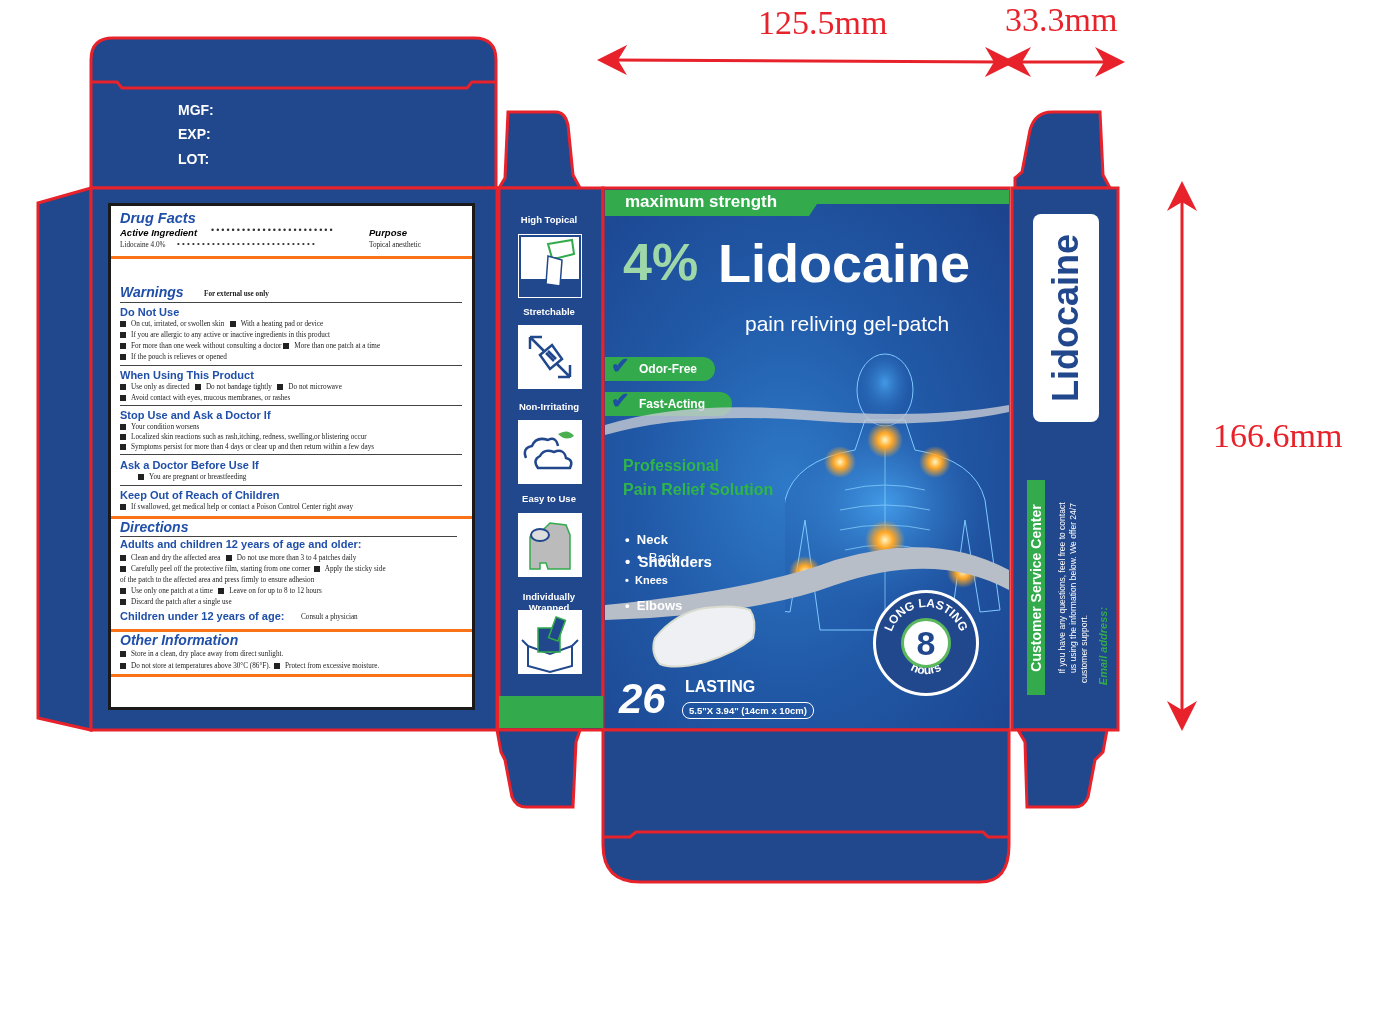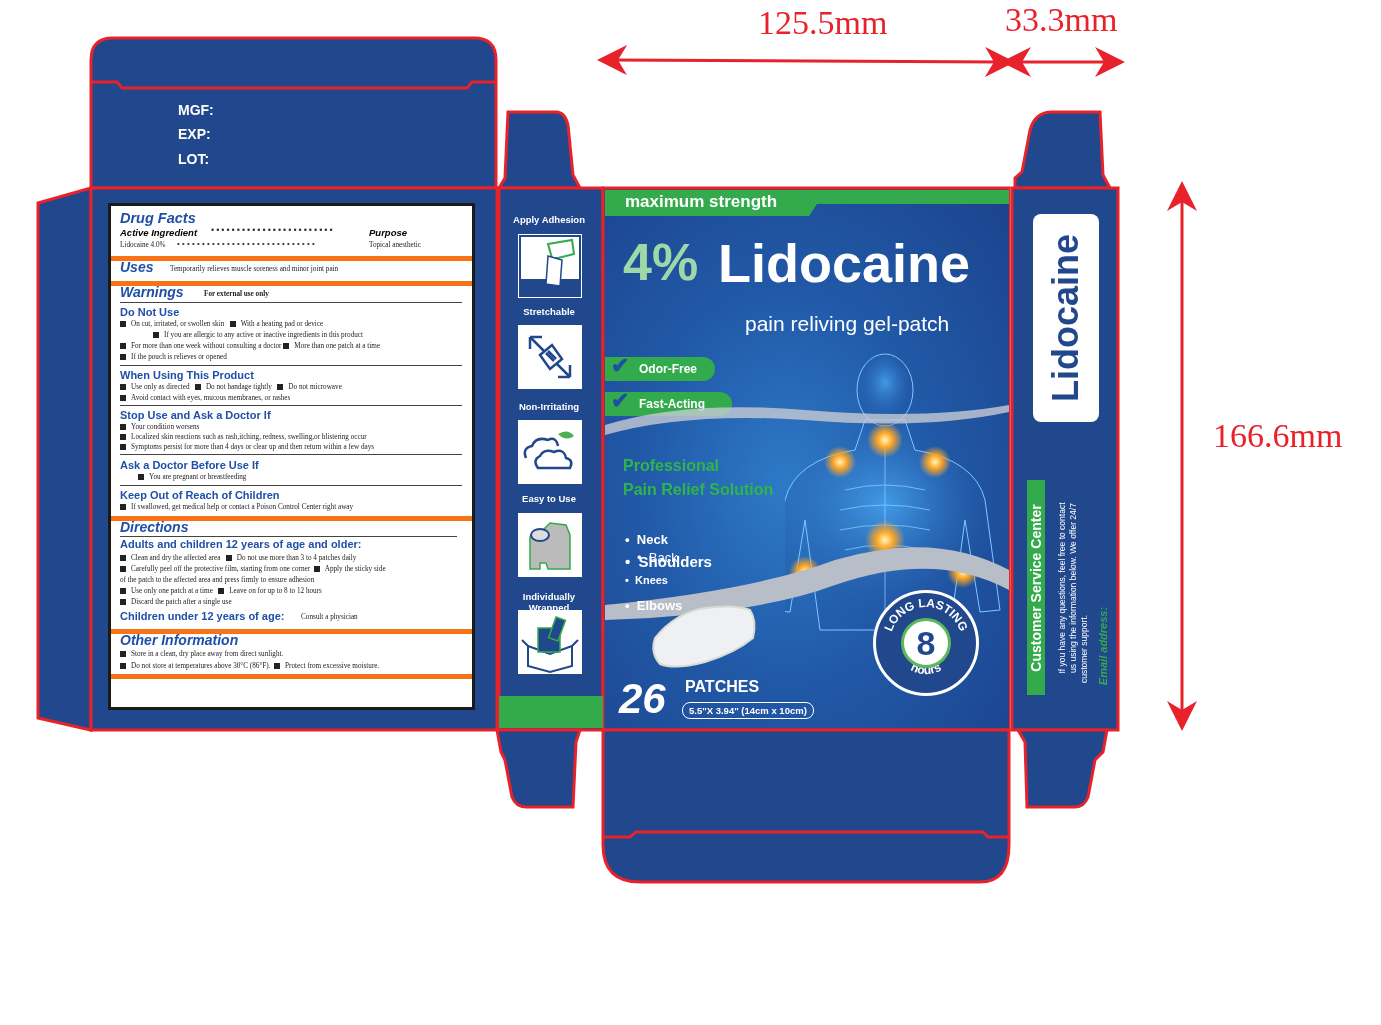--- a/index.html
+++ b/index.html
@@ -6,21 +6,21 @@
   body{width:1381px;height:1025px;position:relative;overflow:hidden;font-family:"Liberation Sans",sans-serif;}
   .abs{position:absolute;}
   svg.dieline{position:absolute;left:0;top:0;}
   .t{position:absolute;white-space:nowrap;}
 
   
   .mfg{left:178px;color:#fff;font-weight:bold;font-size:14px;}
 
   
   .df{position:absolute;left:108px;top:203px;width:367px;height:507px;background:#fff;border:3px solid #1a1a1a;box-sizing:border-box;}
-  .df .sec{position:absolute;left:0;right:0;border-bottom:5px solid #f97316;}
+  .df .sec{position:absolute;left:0;right:0;border-bottom:3px solid #f97316;}
   .df .h{color:#1f4fa8;font-weight:bold;font-style:italic;font-size:14px;}
   .df .sh{color:#1f4fa8;font-weight:bold;font-size:11px;}
   .df .p{font-size:7.2px;color:#222;font-family:Liberation Serif, serif;}
   .df .rule{position:absolute;height:1px;background:#444;}
   .bul{display:inline-block;width:6px;height:6px;background:#222;margin-right:5px;vertical-align:-1px;}
 
   
   .feat{position:absolute;color:#fff;font-weight:bold;font-size:9.5px;text-align:center;width:94px;left:502px;}
   .ficon{position:absolute;left:518px;width:64px;height:64px;background:#fff;}
 
@@ -88,33 +88,29 @@
   <div class="sec" style="top:0;height:50px;">
     <div class="t h" style="left:9px;top:4px;font-size:14.5px;">Drug Facts</div>
     <div class="t" style="left:9px;top:21px;font-size:9.5px;font-weight:bold;font-style:italic;">Active Ingredient</div>
     <div class="t" style="left:100px;top:19px;font-size:9px;letter-spacing:2px;color:#333;">••••••••••••••••••••••••</div>
     <div class="t" style="left:258px;top:21px;font-size:9.5px;font-weight:bold;font-style:italic;">Purpose</div>
     <div class="t p" style="left:9px;top:35px;">Lidocaine 4.0%</div>
     <div class="t" style="left:66px;top:33px;font-size:8px;letter-spacing:2.2px;color:#333;">••••••••••••••••••••••••••••</div>
     <div class="t p" style="left:258px;top:35px;">Topical anesthetic</div>
   </div>
 
-  <div class="sec" style="top:50px;height:25px;">
-    <div class="t h" style="left:9px;top:3px;">Uses</div>
-    <div class="t p" style="left:59px;top:9px;">Temporarily relieves muscle soreness and minor joint pain</div>
-  </div>
 
   <div class="sec" style="top:75px;height:235px;">
     <div class="t h" style="left:9px;top:3px;">Warnings</div>
     <div class="t p" style="left:93px;top:9px;font-weight:bold;">For external use only</div>
     <div class="rule" style="left:9px;right:10px;top:21px;"></div>
 
     <div class="t sh" style="left:9px;top:25px;">Do Not Use</div>
     <div class="t p" style="left:9px;top:39px;"><span class="bul"></span><span>On cut, irritated, or swollen skin</span>&nbsp;&nbsp;&nbsp;<span class="bul"></span><span>With a heating pad or device</span></div>
-    <div class="t p" style="left:9px;top:50px;margin-left:33px;"><span class="bul"></span><span>If you are allergic to any active or inactive ingredients in this product</span></div>
+    <div class="t p" style="left:9px;top:50px;"><span class="bul"></span><span>If you are allergic to any active or inactive ingredients in this product</span></div>
     <div class="t p" style="left:9px;top:61px;"><span class="bul"></span><span>For more than one week without consulting a doctor</span>&nbsp;<span class="bul"></span><span>More than one patch at a time</span></div>
     <div class="t p" style="left:9px;top:72px;"><span class="bul"></span><span>If the pouch is relieves or opened</span></div>
     <div class="rule" style="left:9px;right:10px;top:84px;"></div>
 
     <div class="t sh" style="left:9px;top:88px;">When Using This Product</div>
     <div class="t p" style="left:9px;top:102px;"><span class="bul"></span><span>Use only as directed</span>&nbsp;&nbsp;&nbsp;<span class="bul"></span><span>Do not bandage tightly</span>&nbsp;&nbsp;&nbsp;<span class="bul"></span><span>Do not microwave</span></div>
     <div class="t p" style="left:9px;top:113px;"><span class="bul"></span><span>Avoid contact with eyes, mucous membranes, or rashes</span></div>
     <div class="rule" style="left:9px;right:10px;top:124px;"></div>
 
     <div class="t sh" style="left:9px;top:128px;">Stop Use and Ask a Doctor If</div>
@@ -145,21 +141,21 @@
   </div>
 
   <div class="sec" style="top:423px;height:45px;">
     <div class="t h" style="left:9px;top:3px;">Other Information</div>
     <div class="t p" style="left:9px;top:21px;"><span class="bul"></span><span>Store in a clean, dry place away from direct sunlight.</span></div>
     <div class="t p" style="left:9px;top:33px;"><span class="bul"></span><span>Do not store at temperatures above 30°C (86°F).</span>&nbsp;&nbsp;<span class="bul"></span><span>Protect from excessive moisture.</span></div>
   </div>
 
 </div>
 
-<div class="feat" style="top:214px;">Apply Adhesion</div>
+<div class="feat" style="top:214px;">High Topical</div>
 <div class="ficon" style="top:234px;">
   <svg width="64" height="64">
       <rect x="2" y="2" width="60" height="60" fill="none" stroke="#21478c" stroke-width="2"></rect>
       <rect x="2" y="45" width="60" height="17" fill="#21478c"></rect>
       <path d="M30,10 L54,6 L56,20 L40,24 L34,24 Z" fill="#fff" stroke="#33ab4c" stroke-width="2"></path>
       <path d="M30,22 L28,50 L42,52 L44,26 Z" fill="#fff" stroke="#21478c" stroke-width="1.5"></path>
     </svg>
 </div>
 <div class="feat" style="top:306px;">Stretchable</div>
 <div class="ficon" style="top:325px;">
@@ -261,21 +257,21 @@
   <div class="t" style="left:20px;top:342px;color:#fff;font-size:13px;font-weight:bold;"><span>•&nbsp;&nbsp;</span><span>Neck</span></div>
   <div class="t" style="left:20px;top:363px;color:#fff;font-size:15px;font-weight:bold;"><span>•&nbsp;&nbsp;</span><span>Shoulders</span></div>
   <div class="t" style="left:20px;top:384px;color:#fff;font-size:11px;font-weight:bold;"><span>•&nbsp;&nbsp;</span><span>Knees</span></div>
   <div class="t" style="left:20px;top:408px;color:#fff;font-size:13px;font-weight:bold;"><span>•&nbsp;&nbsp;</span><span>Elbows</span></div>
 
   <svg class="abs" style="left:40px;top:408px;" width="120" height="80">
     <path d="M10,40 Q30,15 60,10 Q90,6 105,12 Q112,22 108,40 Q90,55 60,64 Q30,72 15,66 Q5,55 10,40 Z" fill="#eef0f4" stroke="#d9dccf" stroke-width="2"></path>
   </svg>
 
   <div class="t" style="left:14px;top:485px;color:#fff;font-weight:bold;font-style:italic;font-size:42px;">26</div>
-  <div class="t" style="left:80px;top:488px;color:#fff;font-size:16px;font-weight:bold;">PATCHES</div>
+  <div class="t" style="left:80px;top:488px;color:#fff;font-size:16px;font-weight:bold;">LASTING</div>
   <div class="t" style="left:77px;top:512px;color:#fff;font-size:9.5px;font-weight:bold;border:1.5px solid #fff;border-radius:8px;padding:2px 6px;">5.5"X 3.94" (14cm x 10cm)</div>
 
   <div class="abs" style="left:268px;top:400px;width:106px;height:106px;border-radius:50%;background:#21478c;border:3px solid #fff;box-sizing:border-box;">
     <svg width="100" height="100" style="position:absolute;left:0;top:0;">
       <defs>
           <path id="arcT" d="M14,50 A36,36 0 0 1 86,50"></path>
           <path id="arcB" d="M22,62 A30,30 0 0 0 78,62"></path>
         </defs>
       <text font-family="Liberation Sans, sans-serif" font-weight="bold" font-size="12" fill="#fff"><textPath href="#arcT" startOffset="50%" text-anchor="middle">LONG LASTING</textPath></text>
       <text font-family="Liberation Sans, sans-serif" font-weight="bold" font-size="12" fill="#fff"><textPath href="#arcB" startOffset="50%" text-anchor="middle">hours</textPath></text>

